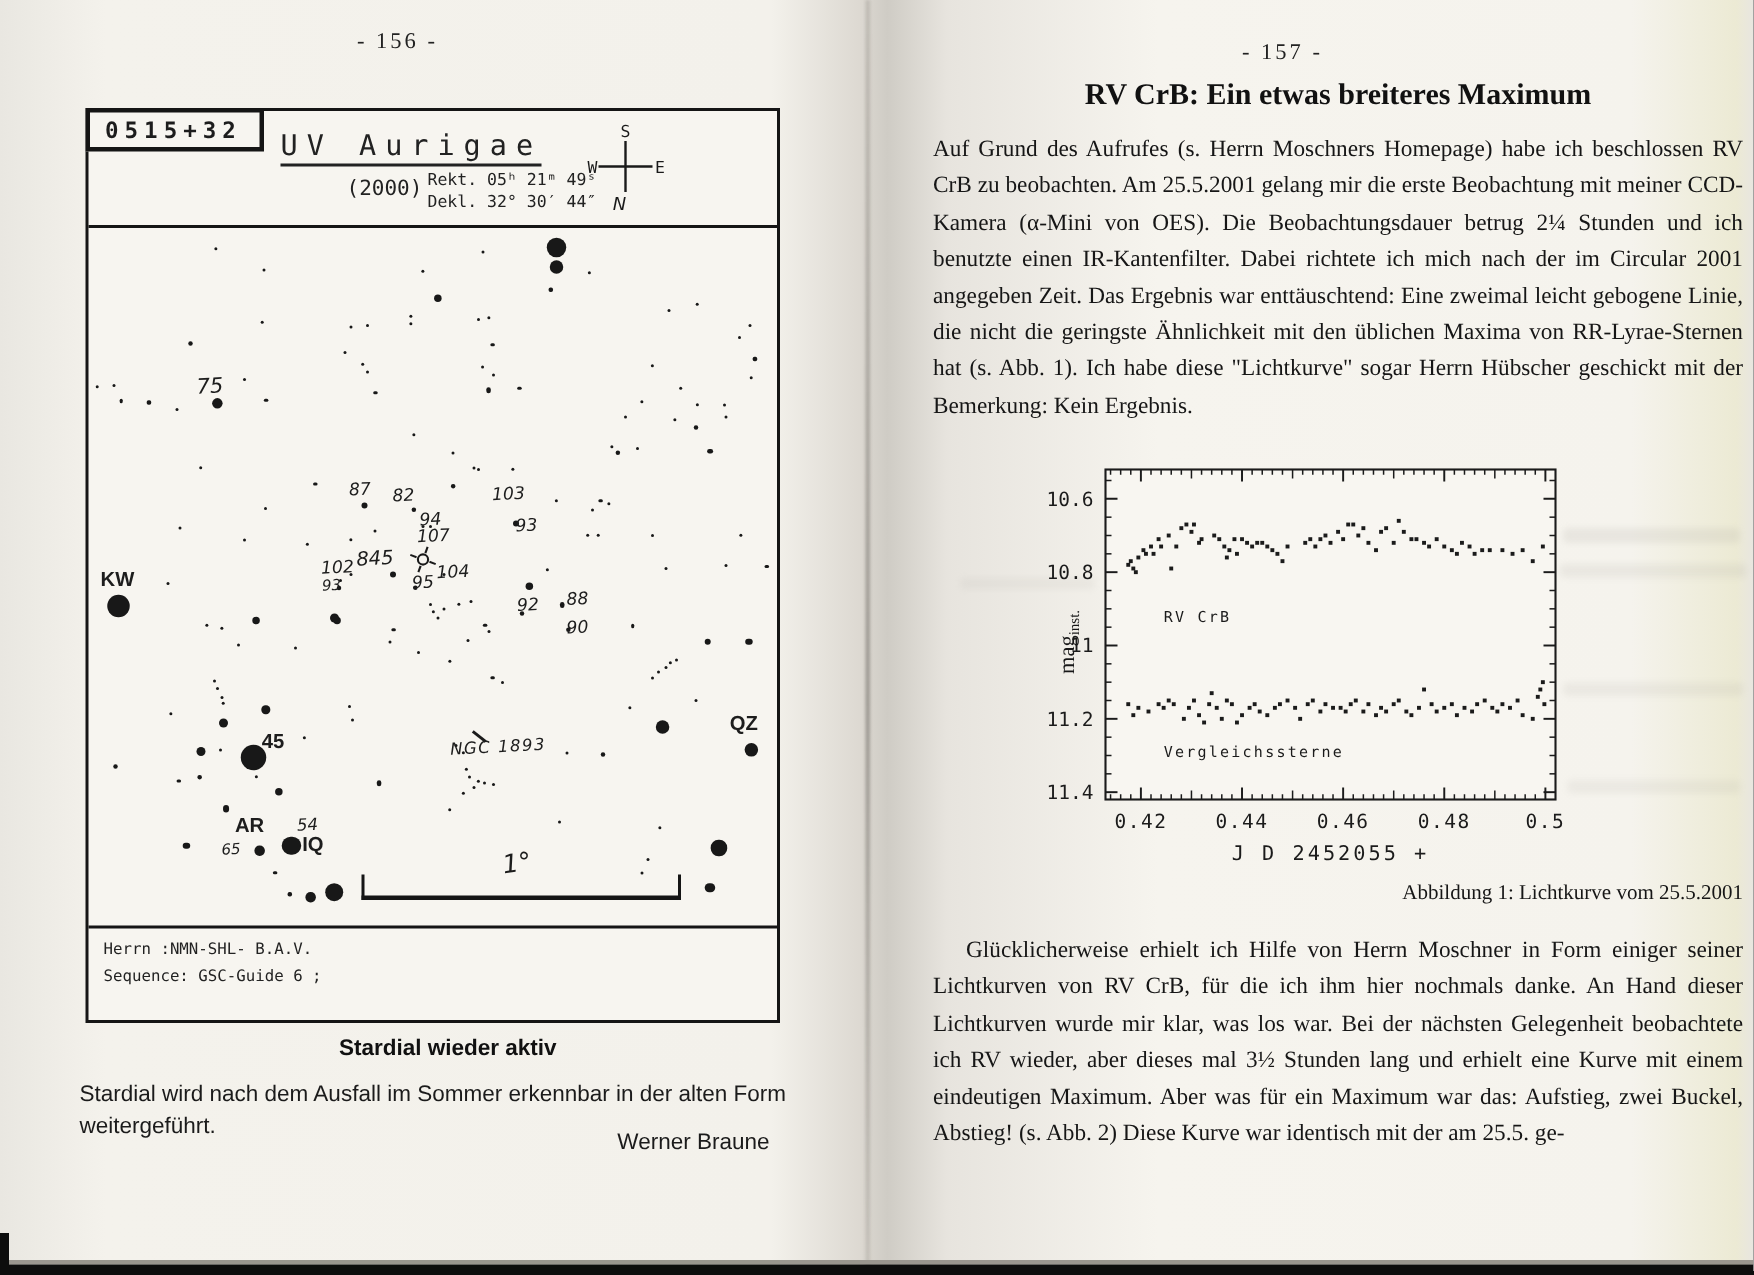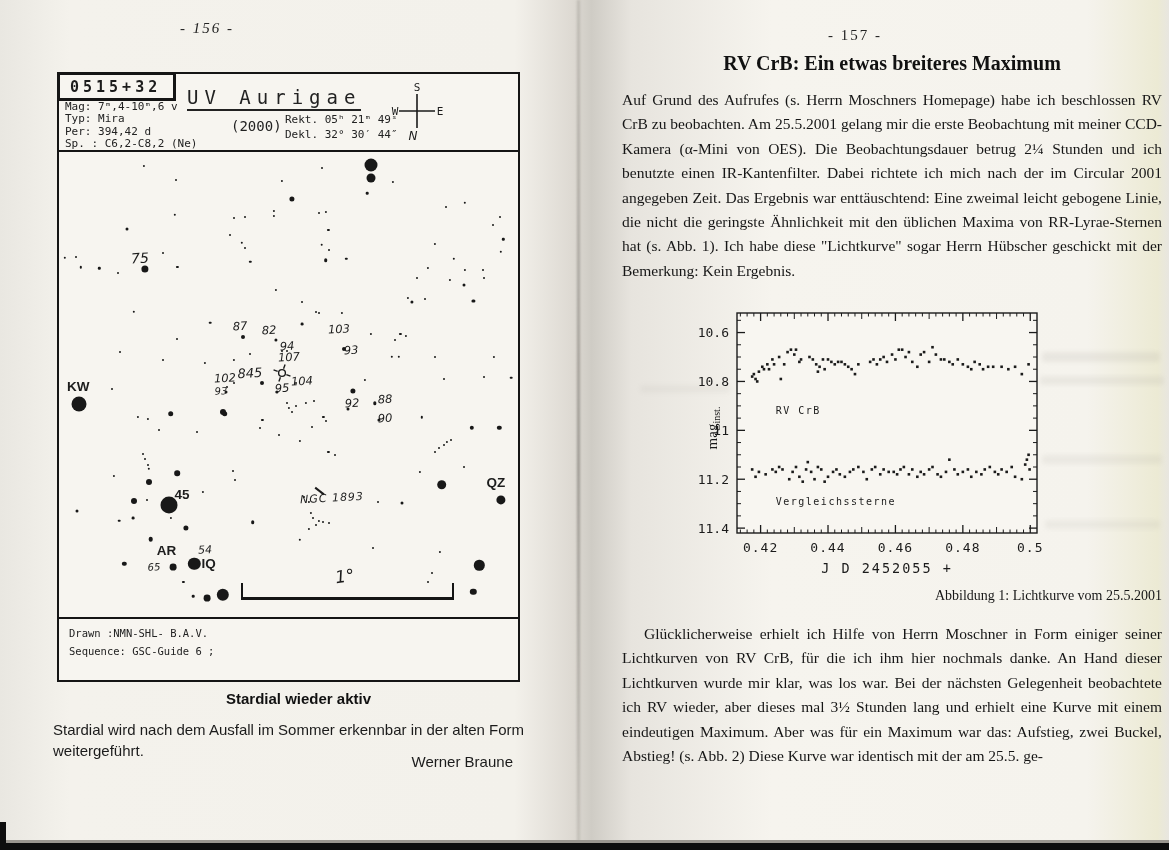--- a/index.html
+++ b/index.html
@@ -8,21 +8,21 @@
     font-family:"Liberation Serif",serif;color:#1c1c1c;}
   .crease{position:absolute;left:577px;top:0;width:3px;height:850px;
     background:linear-gradient(180deg,rgba(120,115,108,.25),rgba(90,86,80,.45) 55%,rgba(120,115,108,.2));filter:blur(1px);}
   .bottom-strip{position:absolute;left:0;top:843px;width:1169px;height:7px;background:#0d0d0d;}
   .bottom-strip-shadow{position:absolute;left:0;top:840px;width:1169px;height:3px;background:#9a968f;}
   .left-notch{position:absolute;left:0;top:822px;width:6px;height:28px;background:#0d0d0d;}
   .streak{position:absolute;background:#a8a49c;border-radius:3px;filter:blur(2px);}
 
   
   .pagenum{position:absolute;font:15px "Liberation Serif",serif;letter-spacing:2px;color:#222;}
-  #pn-left{left:180px;top:20px;width:170px;text-align:left;font-style:italic;}
+  #pn-left{left:180px;top:20px;width:170px;text-align:center;}
   #pn-right{left:760px;top:27px;width:190px;text-align:center;}
 
   
   #chart-card{position:absolute;left:57px;top:72px;width:463px;height:610px;border:2px solid #151515;background:#f7f5f0;box-sizing:border-box;}
   #card-header{position:relative;height:76px;border-bottom:2px solid #151515;font-family:"DejaVu Sans Mono",monospace;}
   #id-box{position:absolute;left:-2px;top:-2px;border:3px solid #151515;padding:3px 12px 2px 10px;
     font:bold 15px "DejaVu Sans Mono",monospace;letter-spacing:4px;background:#f7f5f0;}
   #info-lines{position:absolute;left:6px;top:27px;font-size:11px;line-height:12.4px;white-space:pre;color:#222;}
   #card-title{position:absolute;left:128px;top:12px;font-size:19px;letter-spacing:6px;border-bottom:2px solid #222;padding-bottom:1px;color:#222;}
   #epoch{position:absolute;left:172px;top:44px;font-size:14px;color:#222;}
@@ -81,24 +81,20 @@
   <div class="streak" style="left:1042px;top:455px;width:120px;height:9px;opacity:.13"></div>
   <div class="streak" style="left:1045px;top:520px;width:115px;height:9px;opacity:.12"></div>
   <div class="streak" style="left:640px;top:385px;width:90px;height:8px;opacity:.10"></div>
 
   <div id="pn-left" class="pagenum">- 156 -</div>
   <div id="pn-right" class="pagenum">- 157 -</div>
 
   <div id="chart-card">
     <div id="card-header">
       <div id="id-box">0515+32</div>
-      <div id="info-lines">Mag: 7ᵐ,4-10ᵐ,6 v
-Typ: Mira
-Per: 394,42 d
-Sp. : C6,2-C8,2 (Ne)</div>
       <div id="card-title">UV Aurigae</div>
       <div id="epoch">(2000)</div>
       <div id="coords">Rekt. 05ʰ 21ᵐ 49ˢ
 Dekl. 32° 30′ 44″</div>
       <div id="compass">
         <svg width="56" height="64" viewBox="0 0 56 64">
           <line x1="28" y1="14" x2="28" y2="48" stroke="#1a1a1a" stroke-width="1.6"></line>
           <line x1="10" y1="31" x2="46" y2="31" stroke="#1a1a1a" stroke-width="1.6"></line>
           <text id="cmp-s" x="28" y="11" text-anchor="middle" font-size="11" font-family="DejaVu Sans Mono, monospace" fill="#1a1a1a">S</text>
           <text id="cmp-w" x="6" y="35" text-anchor="middle" font-size="11" font-family="DejaVu Sans Mono, monospace" fill="#1a1a1a">W</text>
@@ -314,21 +310,21 @@
         <svg width="20" height="20" id="target-sym" style="left: 48.6%; top: 47.8%;">
           <circle cx="10" cy="10" r="3.4" fill="none" stroke="#1a1a1a" stroke-width="1.4"></circle>
           <line x1="14.32258605561518" y1="11.573292659298076" x2="18.457233587073176" y2="13.078181289931019" stroke="#1a1a1a" stroke-width="1.4"></line>
           <line x1="8.426707340701924" y1="14.32258605561518" x2="6.921818710068981" y2="18.457233587073176" stroke="#1a1a1a" stroke-width="1.4"></line>
           <line x1="5.6774139443848215" y1="8.426707340701924" x2="1.5427664129268237" y2="6.921818710068982" stroke="#1a1a1a" stroke-width="1.4"></line>
           <line x1="11.573292659298072" y1="5.6774139443848215" x2="13.078181289931013" y2="1.5427664129268237" stroke="#1a1a1a" stroke-width="1.4"></line>
         </svg>
       </div>
 
     <div id="card-footer">
-      <div class="fl1">Drawn :NMN-SHL- B.A.V.</div>
+      <div class="fl1">Herrn :NMN-SHL- B.A.V.</div>
       <div class="fl2">Sequence: GSC-Guide 6 ;</div>
     </div>
   </div>
 
   <div id="stardial-title">Stardial wieder aktiv</div>
   <div id="signature">Werner Braune</div>
   <div id="stardial-body">Stardial wird nach dem Ausfall im Sommer erkennbar in der alten Form weitergeführt.</div>
 
   <div id="rp-title">RV CrB: Ein etwas breiteres Maximum</div>
   <div id="rp-par1" class="rp-par">Auf Grund des Aufrufes (s. Herrn Moschners Homepage) habe ich beschlossen RV CrB zu beobachten. Am 25.5.2001 gelang mir die erste Beobachtung mit meiner CCD-Kamera (α-Mini von OES). Die Beobachtungsdauer betrug 2¼ Stunden und ich benutzte einen IR-Kantenfilter. Dabei richtete ich mich nach der im Circular 2001 angegeben Zeit. Das Ergebnis war enttäuschtend: Eine zweimal leicht gebogene Linie, die nicht die geringste Ähnlichkeit mit den üblichen Maxima von RR-Lyrae-Sternen hat (s. Abb. 1). Ich habe diese "Lichtkurve" sogar Herrn Hübscher geschickt mit der Bemerkung: Kein Ergebnis.</div>

